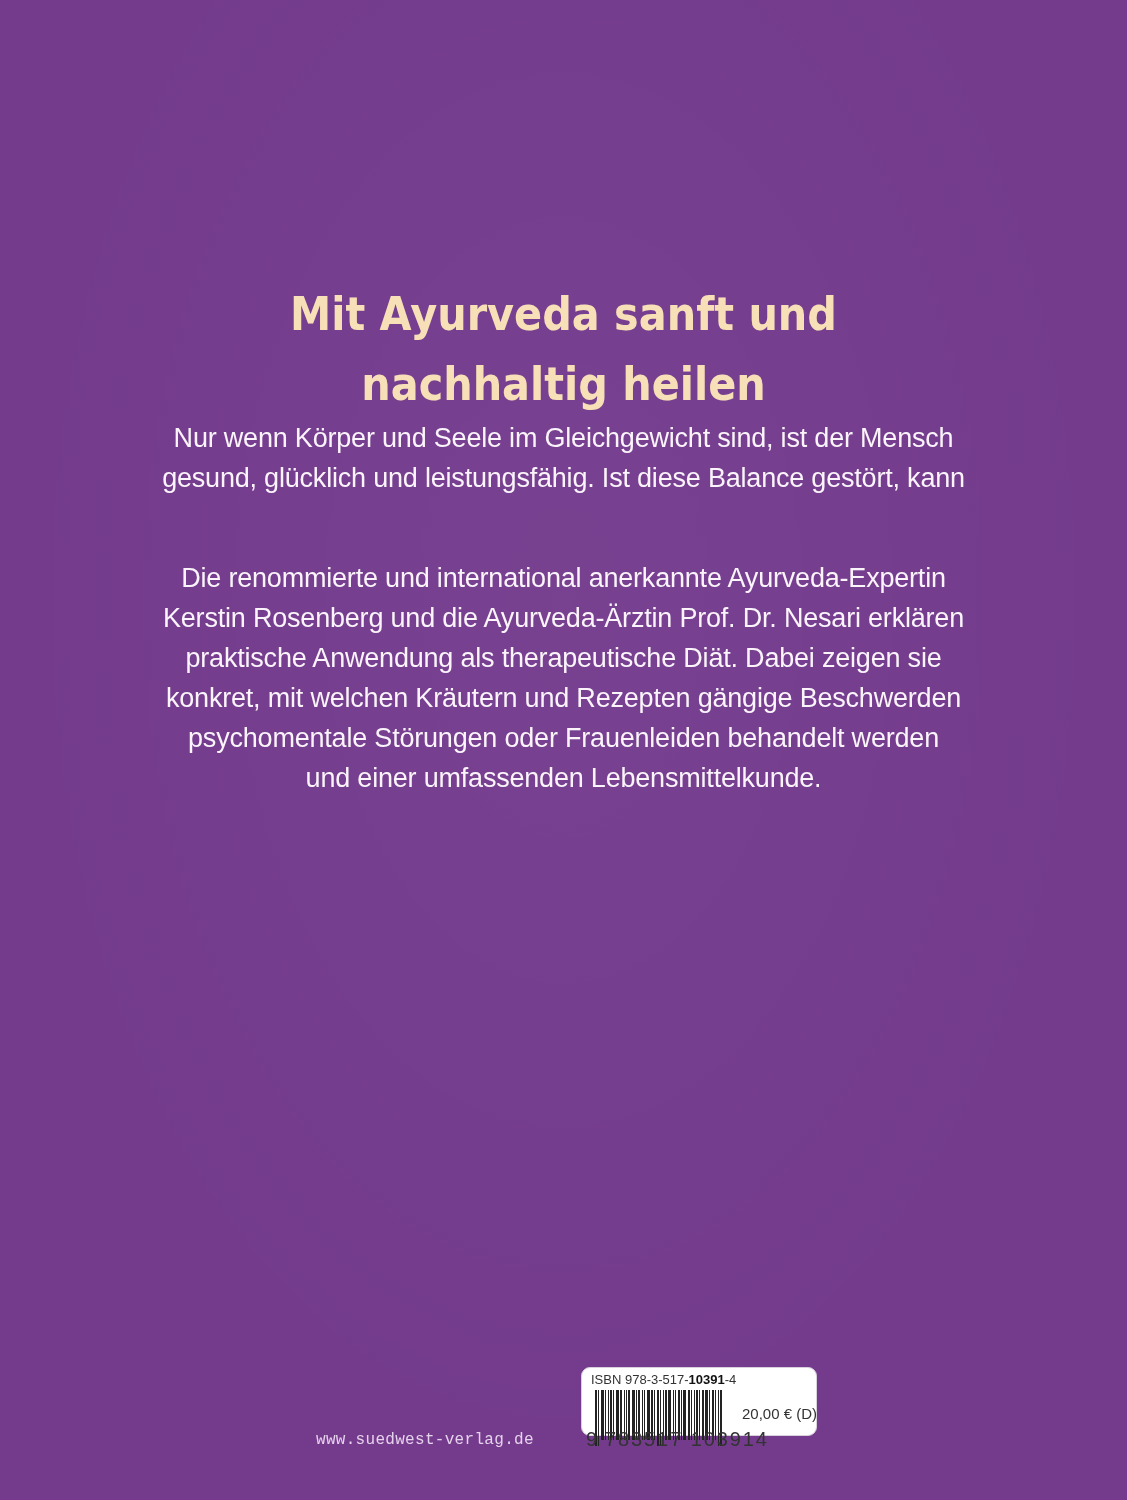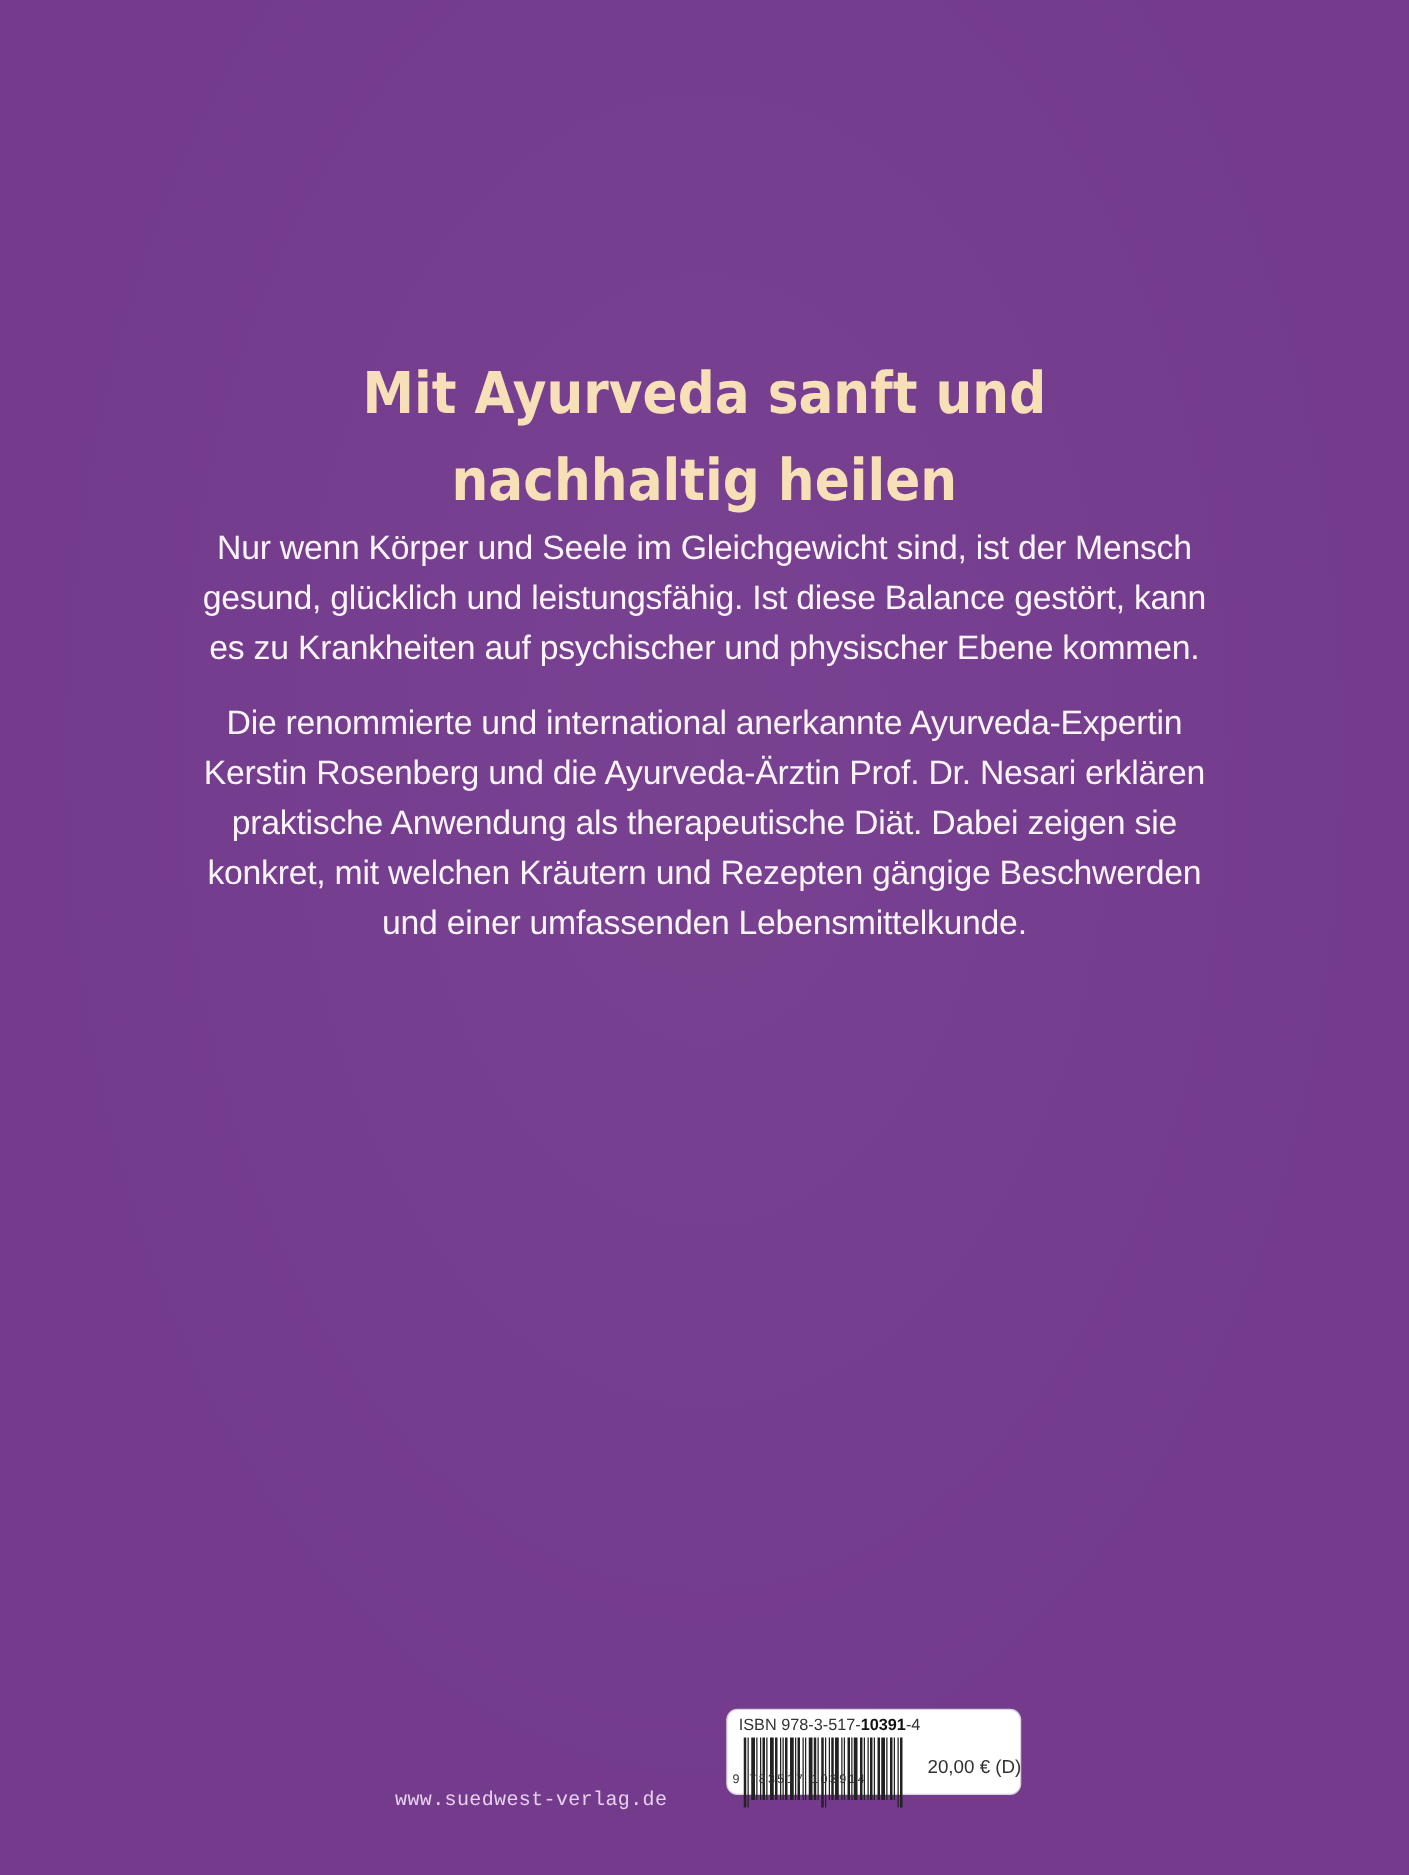--- a/index.html
+++ b/index.html
@@ -91,23 +91,23 @@
       align-items: stretch;
     }
     .barcode span {
       display: block;
       background: #222;
       margin-right: 1.4px;
     }
     .barcode-digits {
       position: absolute;
       left: 4px;
-      top: 50px;
+      top: 60px;
       font-family: "Liberation Sans", sans-serif;
-      font-size: 10px;
+      font-size: 20px;
       color: #333;
       letter-spacing: 1.9px;
       background: transparent;
       white-space: nowrap;
     }
     .barcode-digits .first { margin-right: 6px; }
     .price {
       position: absolute;
       left: 160px;
       top: 37px;
@@ -123,28 +123,28 @@
 <div class="cover">
 
   <h1 class="title">
     <span class="line">Mit Ayurveda sanft und</span>
     <span class="line">nachhaltig heilen</span>
   </h1>
 
   <div class="body-text para1">
     <span class="line">Nur wenn Körper und Seele im Gleichgewicht sind, ist der Mensch</span>
     <span class="line">gesund, glücklich und leistungsfähig. Ist diese Balance gestört, kann</span>
-    <span class="line">es zu Krankheiten auf psychischer und physischer Ebene kommen.</span>
   </div>
 
   <div class="body-text para2">
     <span class="line">Die renommierte und international anerkannte Ayurveda-Expertin</span>
     <span class="line">Kerstin Rosenberg und die Ayurveda-Ärztin Prof. Dr. Nesari erklären</span>
     <span class="line">praktische Anwendung als therapeutische Diät. Dabei zeigen sie</span>
     <span class="line">konkret, mit welchen Kräutern und Rezepten gängige Beschwerden</span>
+    <span class="line">psychomentale Störungen oder Frauenleiden behandelt werden</span>
     <span class="line">und einer umfassenden Lebensmittelkunde.</span>
   </div>
 
   <div class="publisher-url">www.suedwest-verlag.de</div>
 
   <div class="barcode-box">
     <div class="isbn-label"><span>ISBN 978-3-517-</span><b>10391</b><span>-4</span></div>
     <div class="barcode" id="barcode-bars">
         <span style="width: 2px; margin-bottom: -6px;"></span>
         <span style="width: 1px; margin-bottom: -6px;"></span>

